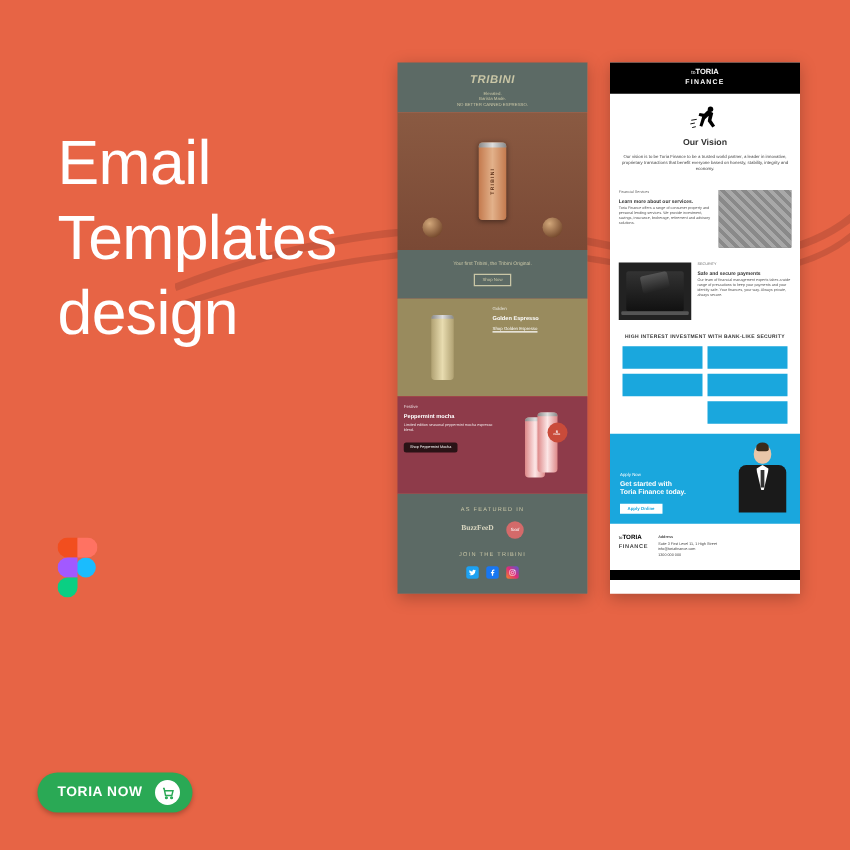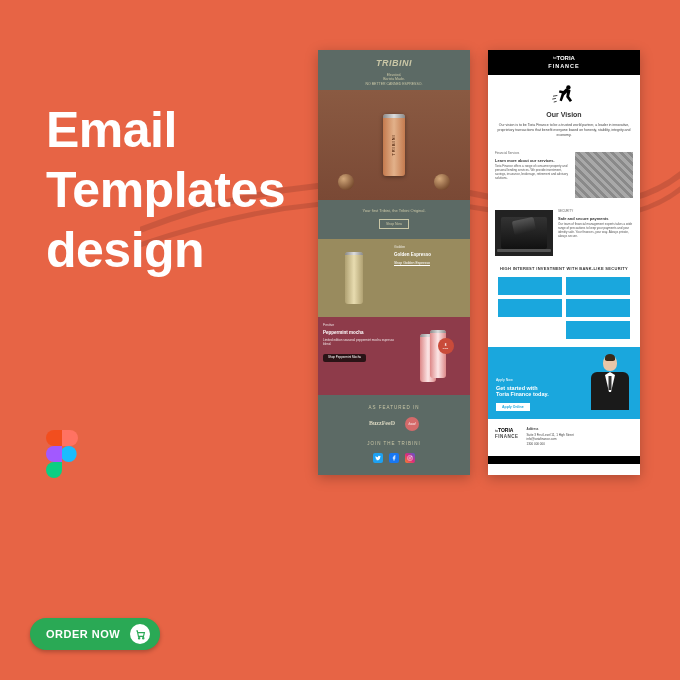--- a/index.html
+++ b/index.html
@@ -8,21 +8,21 @@
     background: #e76445;
     font-family: -apple-system, Helvetica, Arial, sans-serif;
     position: relative; overflow: hidden;
   }
   .swoosh {
     position: absolute; top: 150px; left: 140px; width: 560px; height: 120px;
     pointer-events: none; opacity: 0.25;
   }
   .headline {
     position: absolute; left: 46px; top: 100px;
-    color: #fff; font-weight: 700; font-size: 50px; line-height: 1.2;
+    color: #fff; font-weight: 400; font-size: 50px; line-height: 1.2;
     letter-spacing: -0.5px;
   }
   .figma-icon {
     position: absolute; left: 46px; top: 430px;
     width: 32px; height: 44px;
   }
   .order-btn {
     position: absolute; left: 30px; bottom: 30px;
     background: #2aa955; color: #fff; border-radius: 999px;
     padding: 6px 10px 6px 16px; font-size: 11px; font-weight: 700;
@@ -191,21 +191,21 @@
   <svg viewBox="0 0 24 36">
     <circle cx="17" cy="18" r="6" fill="#1abcfe"></circle>
     <path d="M6 0h6v12H6a6 6 0 010-12z" fill="#f24e1e"></path>
     <path d="M12 0h6a6 6 0 010 12h-6V0z" fill="#ff7262"></path>
     <path d="M6 12h6v12H6a6 6 0 010-12z" fill="#a259ff"></path>
     <path d="M6 24h6v6a6 6 0 11-6-6z" fill="#0acf83"></path>
   </svg>
 </div>
 
 <div class="order-btn">
-  <span>ORDER NOW</span>
+  <span>TORIA NOW</span>
   <span class="circ">
     <svg width="11" height="11" viewBox="0 0 24 24" fill="none" stroke="#2aa955" stroke-width="2.5">
       <circle cx="9" cy="20" r="1.5"></circle>
         <circle cx="18" cy="20" r="1.5"></circle>
       <path d="M3 4h2l2.5 12h11l2-8H7"></path>
     </svg>
   </span>
 </div>
 
 <div class="templates">

